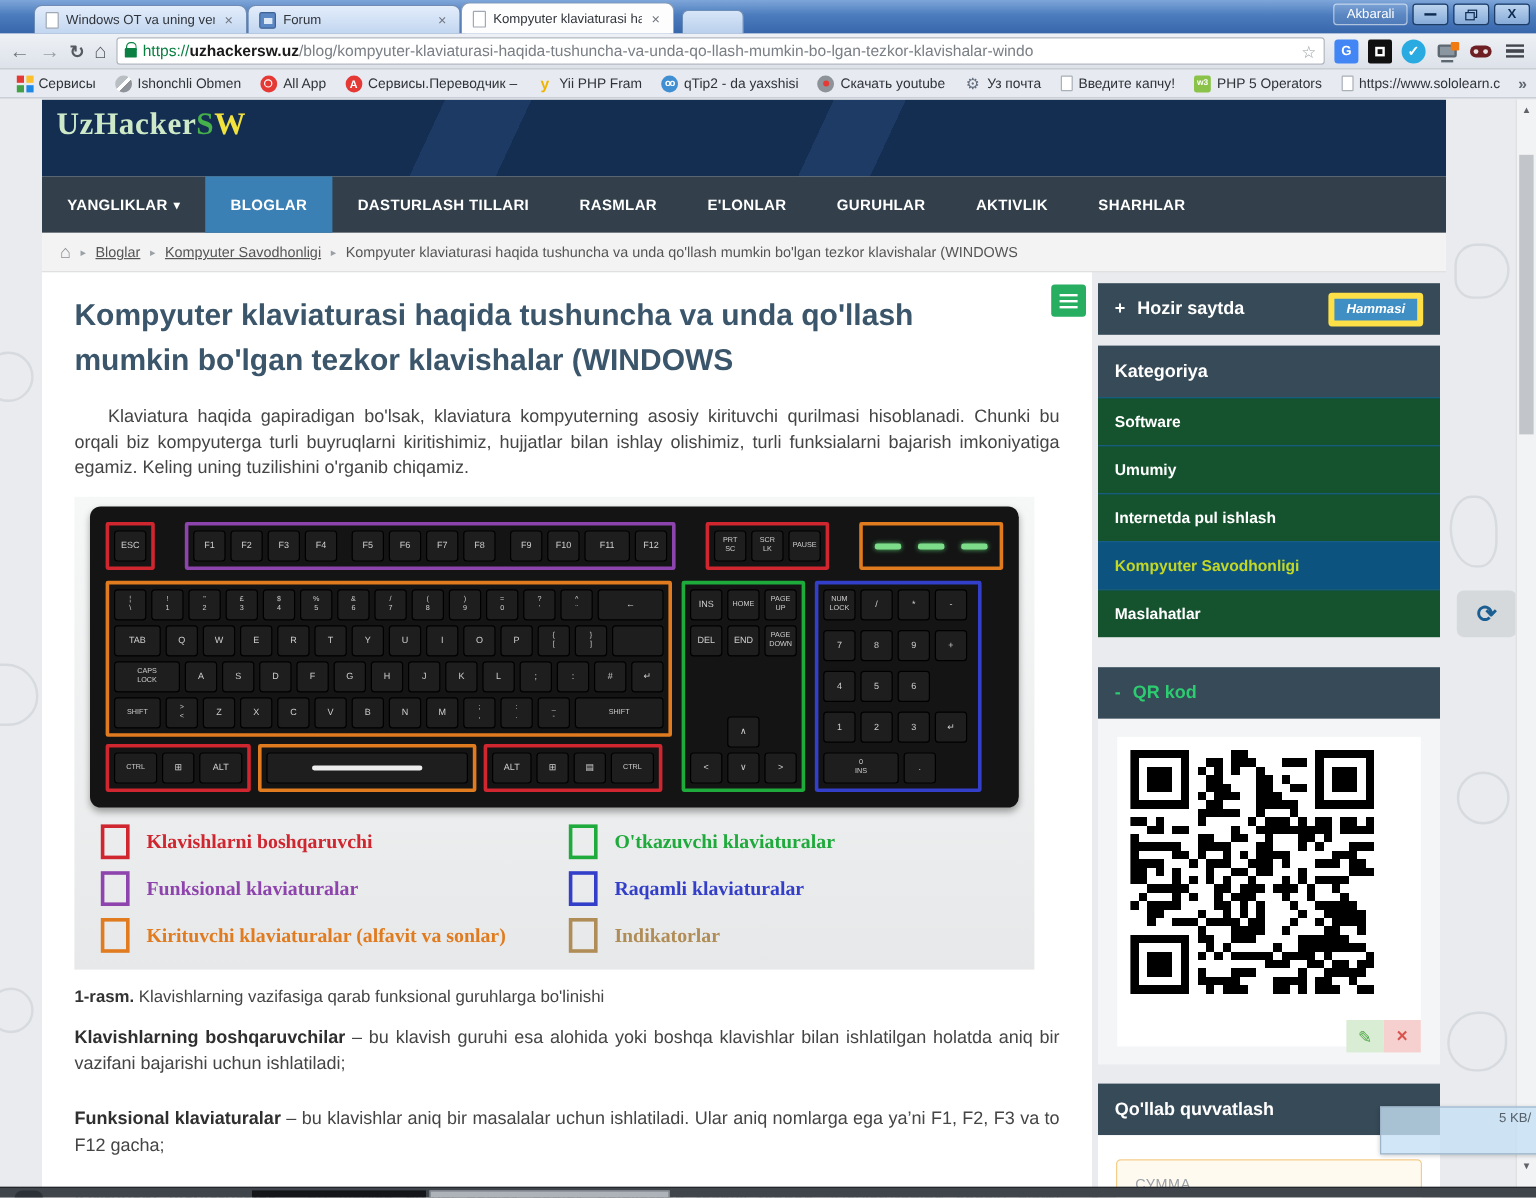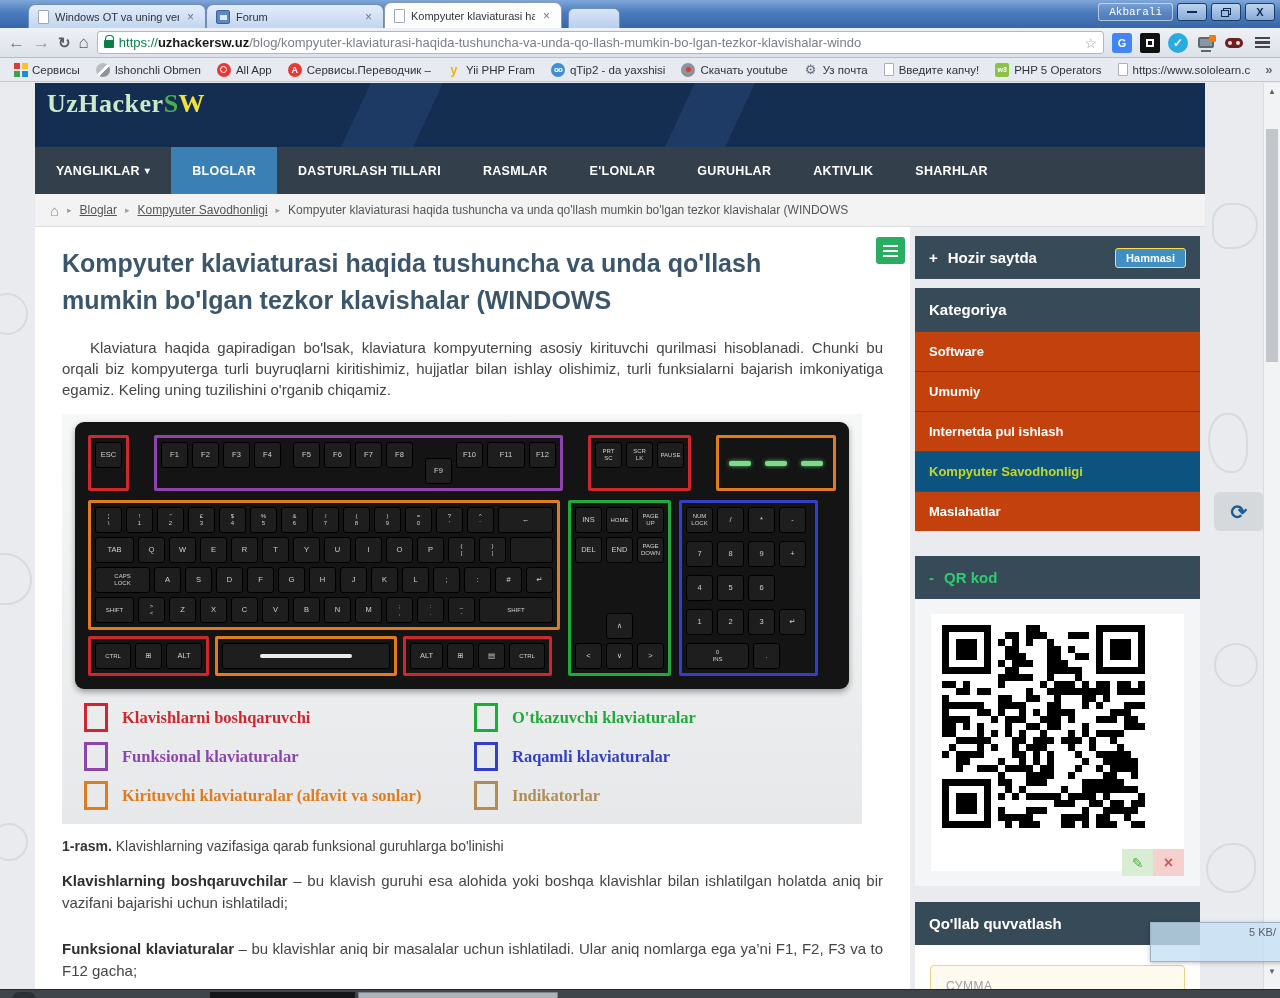--- a/index.html
+++ b/index.html
@@ -16,21 +16,21 @@
   .tab.active{background:#fdfdfd;border-color:#8699b5;height:26px;z-index:3;}
   .tab-title{font-size:11px;color:#30343b;white-space:nowrap;overflow:hidden;flex:1;}
   .tab-close{font-size:12px;color:#71777f;line-height:1;padding:0 2px;}
   .favicon-page{width:11px;height:14px;background:#fff;border:1px solid #9fa8b4;border-radius:1px;flex:none;}
   .favicon-forum{width:14px;height:14px;background:#5b87c5;border:1px solid #3c6295;border-radius:2px;flex:none;position:relative;}
   .favicon-forum:after{content:"";position:absolute;left:3px;top:4px;width:7px;height:5px;background:#dce8f5;}
   .newtab-stub{width:52px;height:20px;margin-left:6px;border-radius:6px 6px 0 0;
     background:linear-gradient(#d7e5f7,#b9cfec);border:1px solid #6f8db4;border-bottom:none;align-self:flex-end;}
   .win-controls{position:absolute;right:5px;top:3px;display:flex;gap:4px;align-items:center;}
   .profile-chip{color:#fff;font-size:11px;padding:2px 10px;border:1px solid rgba(255,255,255,.55);
-    border-radius:3px;background:rgba(255,255,255,.08);font-family:Liberation Mono, monospace;}
+    border-radius:3px;background:rgba(255,255,255,.08);}
   .wbtn{width:30px;height:18px;border:1px solid #1d3c66;border-radius:3px;
     background:linear-gradient(#bcd4ef,#86abd8);display:flex;align-items:center;justify-content:center;
     color:#0d2a50;font-size:11px;font-weight:bold;line-height:1;}
   .wbtn .bar{width:10px;height:2px;background:#0d2a50;}
   .wbtn .boxes{position:relative;width:10px;height:9px;}
   .wbtn .boxes i{position:absolute;border:1.5px solid #0d2a50;width:8px;height:7px;display:block;}
   .wbtn .boxes i:first-child{right:0;top:0;}
   .wbtn .boxes i:last-child{left:0;bottom:0;background:#9dbce2;}
 
   .toolbar{position:absolute;top:28px;left:0;width:100%;height:30px;
@@ -150,24 +150,24 @@
   .caption b{color:#333;}
   .defpara{font-size:15px;color:#454545;line-height:22px;text-align:justify;margin-bottom:24px;}
   .defpara b{color:#2f2f2f;}
 
   
   .sidebar{width:285px;display:flex;flex-direction:column;}
   .panel-head{background:#364a57;color:#fff;display:flex;align-items:center;padding:0 14px;height:43px;
     font-size:15px;font-weight:bold;}
   .panel-head .toggle{margin-right:10px;font-size:15px;}
   .panel-head.green-title,.panel-head.green-title .toggle{color:#2ecc71;}
-  .hammasi-btn{margin-left:auto;background:#3f8fc4;border:1px solid #fde047;color:#fff;font-size:11px;
-    padding:3px 10px;border-radius:3px;font-weight:bold;}
+  .hammasi-btn{margin-left:auto;background:#3f8fc4;border:5px solid #fde047;color:#fff;font-size:11px;
+    padding:3px 10px;border-radius:3px;font-weight:bold;font-style:italic;}
   .cat-list{display:flex;flex-direction:column;}
-  .cat-item{background:#c2410c;color:#fff;font-size:13px;font-weight:bold;padding:0 14px;height:40px;
+  .cat-item{background:#14532d;color:#fff;font-size:13px;font-weight:bold;padding:0 14px;height:40px;
     display:flex;align-items:center;border-top:1px solid #115a86;}
   .cat-item.active{background:#0d5380;color:#c3d825;}
   .panel-gap1{height:9px;} .panel-gap2{height:25px;} .panel-gap3{height:16px;}
   .qr-body{background:#f3f5f6;padding:15px 16px;position:relative;}
   .qr-card{background:#fff;padding:11px;width:253px;}
   .qr-actions{position:absolute;right:16px;bottom:10px;display:flex;}
   .qr-edit{width:31px;height:27px;background:#d9ecd4;display:flex;align-items:center;justify-content:center;
     color:#55a94d;font-size:14px;}
   .qr-close{width:31px;height:27px;background:#f6d0ce;display:flex;align-items:center;justify-content:center;
     color:#d9534f;font-size:16px;font-weight:bold;}
@@ -381,21 +381,21 @@
                   </div>
                 <div class="kgroup kg-purple" id="kb-fkeys">
                     <div class="key" style="width: 27px;">F1</div>
                     <div class="key" style="width: 27px;">F2</div>
                     <div class="key" style="width: 27px;">F3</div>
                     <div class="key" style="width: 27px;">F4</div>
                     <div class="key" style="width: 27px; margin-left: 8px;">F5</div>
                     <div class="key" style="width: 27px;">F6</div>
                     <div class="key" style="width: 27px;">F7</div>
                     <div class="key" style="width: 27px;">F8</div>
-                    <div class="key" style="width: 27px; margin-left: 8px; margin-top: 16px;">F9</div>
+                    <div class="key" style="width: 27px; margin-left: 8px;">F9</div>
                     <div class="key" style="width: 27px;">F10</div>
                     <div class="key" style="width: 38px;">F11</div>
                     <div class="key" style="width: 27px;">F12</div>
                   </div>
                 <div class="kgroup kg-red" id="kb-sys">
                     <div class="key sm" style="width: 27px;">PRT
 SC</div>
                     <div class="key sm" style="width: 27px;">SCR
 LK</div>
                     <div class="key sm" style="width: 27px;">PAUSE</div>

